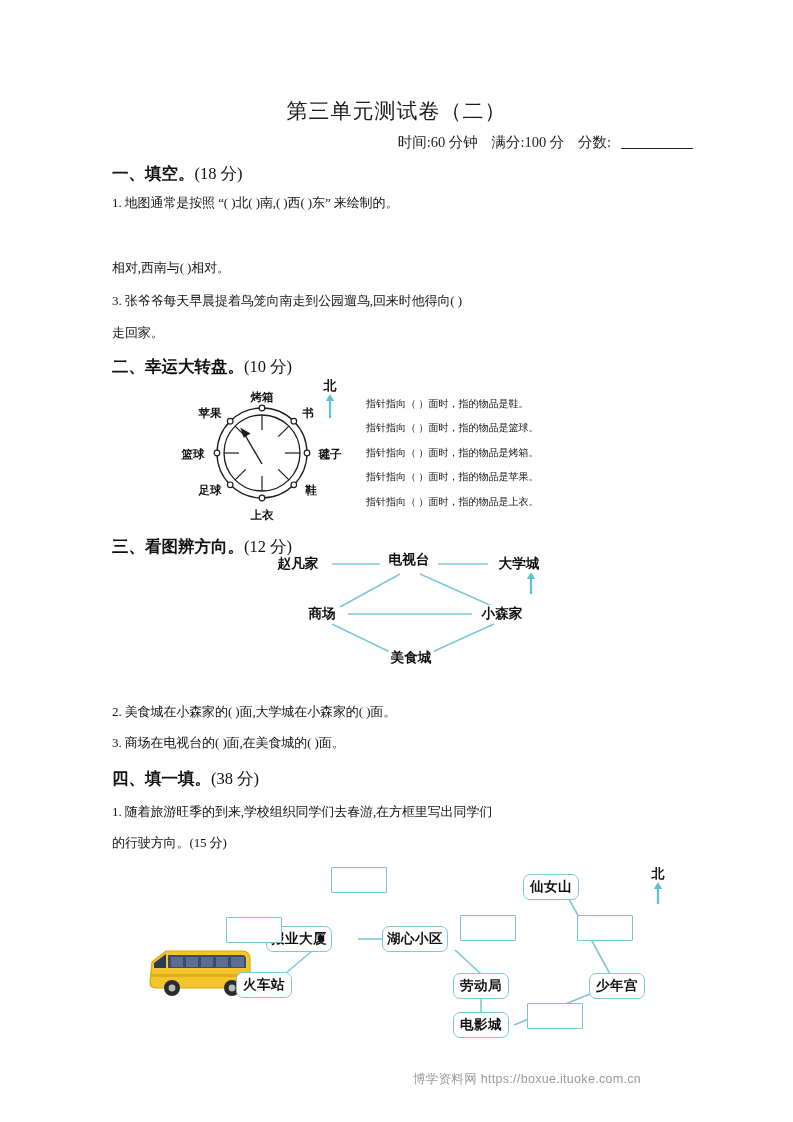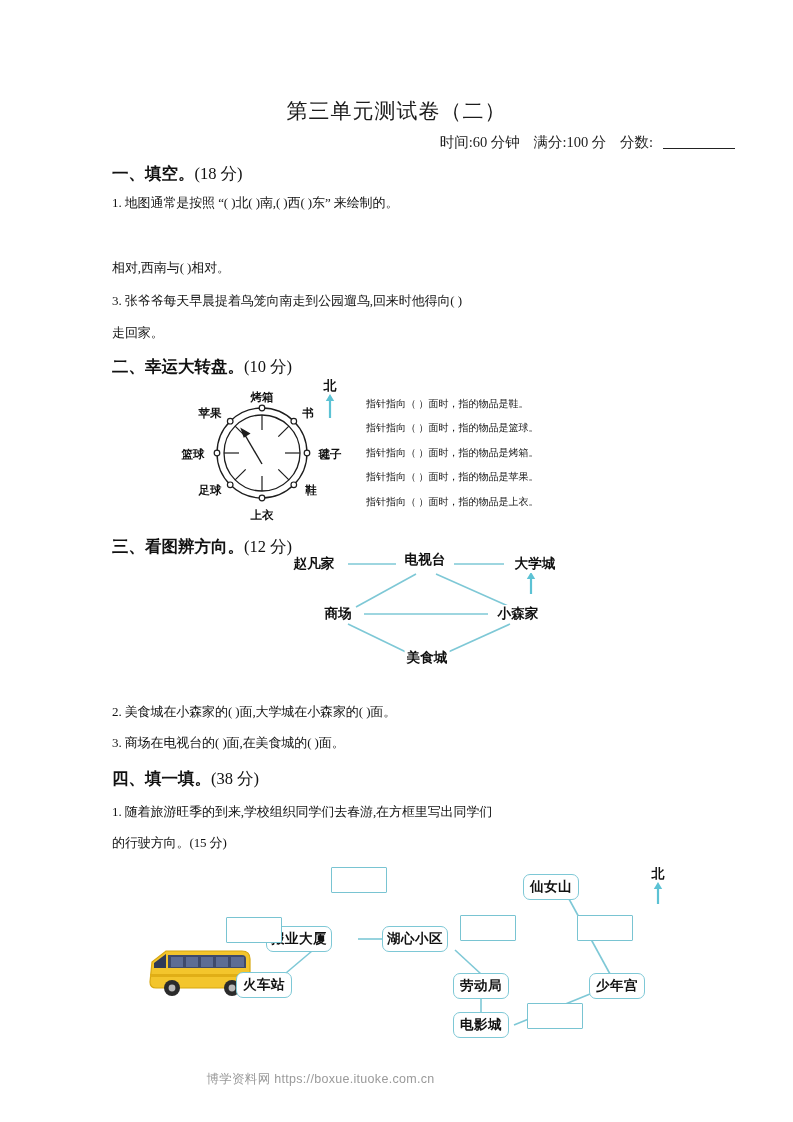--- a/index.html
+++ b/index.html
@@ -32,21 +32,21 @@
     font-size: 21px;
     letter-spacing: 1px;
     color: #1c1c1c;
   }
   .meta {
     position: absolute;
     top: 133px;
     left: 0;
     width: 793px;
     text-align: right;
-    padding-right: 58px;
+    padding-right: 100px;
     box-sizing: border-box;
     font-size: 14.5px;
     color: #1c1c1c;
   }
   .meta span { margin-left: 10px; }
   .score-rule {
     display: inline-block;
     width: 72px;
     border-bottom: 1.3px solid #222;
     vertical-align: -2px;
@@ -109,21 +109,20 @@
     white-space: nowrap;
   }
 
   
   #diamond-figure {
     position: absolute;
     left: 270px;
     top: 552px;
     width: 290px;
     height: 112px;
-    margin-left: 16px;
   }
   .dm-node {
     position: absolute;
     font-size: 13.6px;
     font-weight: bold;
     color: #101010;
     white-space: nowrap;
     transform: translate(-50%, -50%);
     background: #fff;
     padding: 0 2px;
@@ -164,21 +163,21 @@
   }
   #bus-figure svg.links { position: absolute; left: 0; top: 0; z-index: 1; }
   #bus-icon { position: absolute; z-index: 2; }
 
   
   .footer {
     position: absolute;
     top: 1071px;
     left: 0;
     width: 641px;
-    text-align: center;
+    text-align: right;
     font-size: 12.5px;
     color: #9a9a9a;
     font-family: "Liberation Sans", sans-serif;
     letter-spacing: 0.3px;
   }
 </style>
 </head>
 <body>
 
 <div class="page">

